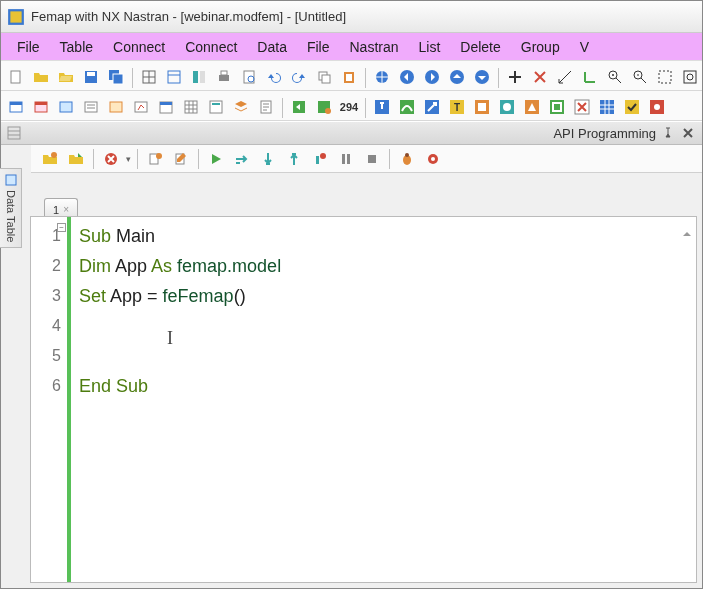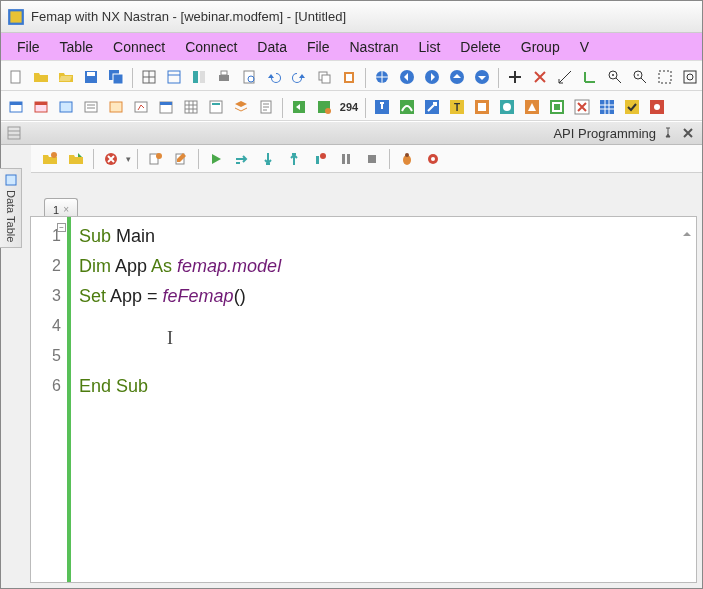--- a/index.html
+++ b/index.html
@@ -20,21 +20,21 @@
 .api-toolbar { height:28px; background:#fafafa; border-bottom:1px solid #d0d0d0; display:flex; align-items:center; padding:2px 8px; gap:4px; margin-left:30px; }
 .side-tab { position:absolute; left:0; top:168px; width:22px; height:80px; background:linear-gradient(90deg,#f0f0f0,#e4e4e4); border:1px solid #bbb; border-left:none; writing-mode:vertical-rl; text-orientation:mixed; font-size:11px; color:#444; display:flex; align-items:center; justify-content:center; padding:4px 2px; }
 .editor-wrap { position:absolute; left:30px; right:6px; top:196px; bottom:6px; background:#fff; border:1px solid #bbb; }
 .editor-tabs { position:absolute; left:30px; top:168px; height:26px; display:flex; align-items:flex-end; padding-left:14px; }
 .ed-tab { height:22px; background:linear-gradient(#fefefe,#e4e4e4); border:1px solid #aaa; border-bottom:none; border-radius:3px 3px 0 0; padding:2px 8px; font-size:11px; color:#333; display:flex; align-items:center; gap:4px; }
 .ed-tab .x { color:#999; font-size:10px; }
 .code-area { position:absolute; left:0; top:0; right:0; bottom:0; display:flex; }
 .gutter { width:40px; background:#fff; border-right:4px solid #58c058; text-align:right; padding-right:6px; padding-top:4px; font-family:Consolas,monospace; font-size:16px; color:#777; line-height:30px; }
 .code { flex:1; padding:4px 8px; font-family:Consolas,monospace; font-size:18px; line-height:30px; color:#222; position:relative; }
 .kw { color:#4d7c0f; }
-.typ { color:#701a75;font-style:italic; }
+.typ { color:#14532d; }
 .expand-mark { position:absolute; left:-14px; top:6px; width:9px; height:9px; border:1px solid #999; background:#fff; font-size:8px; line-height:8px; text-align:center; color:#666; }
 .txt-caret { position:absolute; left:96px; top:106px; font-family:serif; font-size:18px; color:#444; }
 .scroll-hint { position:absolute; right:4px; top:8px; width:10px; height:10px; }
 .tnum { font-size:11px; color:#333; font-weight:bold; }
 
 .ic-yellow{fill:#e8c234;} .ic-blue{fill:#3a78d0;} .ic-green{fill:#4aa84a;} .ic-red{fill:#d04a3a;} .ic-gray{fill:#888;} .ic-orange{fill:#e08a3a;} .ic-teal{fill:#3aa8a8;}
 </style>
 </head>
 <body>
 

